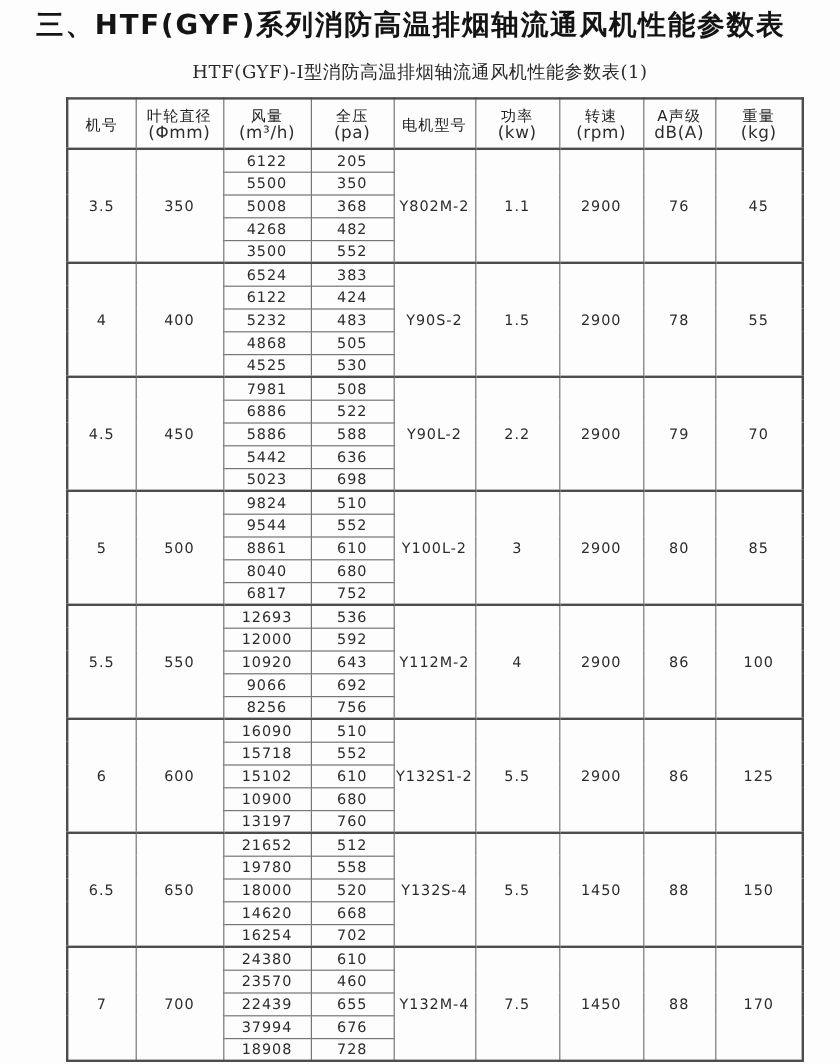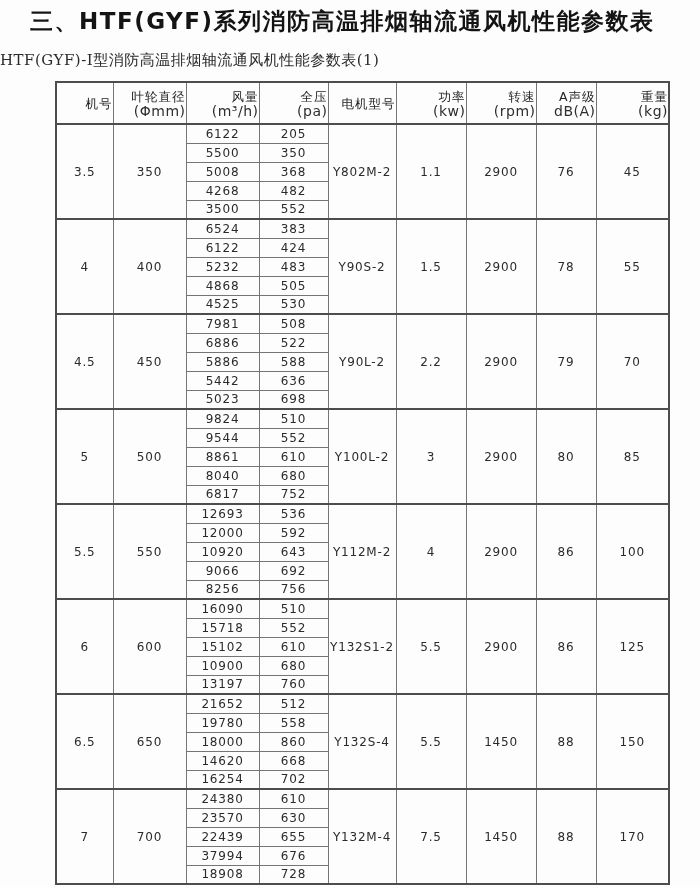--- a/index.html
+++ b/index.html
@@ -15,21 +15,21 @@
   .doc-title {
     margin:9px 0 0 30px;
     font-size:23px;
     font-weight:bold;
     color:#141414;
     letter-spacing:1.5px;
     line-height:24px;
   }
   .doc-subtitle {
     margin-top:17px;
-    text-align:left;
+    text-align:center;
     font-family:"DejaVu Serif", serif;
     font-size:15px;
     color:#2a2a2a;
     letter-spacing:0.5px;
     line-height:20px;
   }
 
   table.params {
     margin:11px 0 0 55px;
     width:613px;
@@ -41,21 +41,20 @@
     border:1px solid #757575;
     text-align:center;
     vertical-align:middle;
     overflow:hidden;
   }
   table.params thead th {
     height:42px;
     font-weight:normal;
     border-bottom:2px solid #4d4d4d;
     background:#fdfdfd;
-    text-align:right;
   }
   .h-label { font-size:12.5px; color:#222; letter-spacing:1px; line-height:15px; }
   .h-sub   { font-size:14px;   color:#2e2e2e; letter-spacing:0.5px; line-height:13px; margin-top:1px; }
 
   table.params tbody td {
     height:19px;
     font-size:12px;
     letter-spacing:0.8px;
     color:#2b2b2b;
     line-height:14px;
@@ -292,21 +291,21 @@
           <td rowspan="5">1450</td>
           <td rowspan="5">88</td>
           <td rowspan="5">150</td>
         </tr>
         <tr>
           <td>19780</td>
           <td>558</td>
         </tr>
         <tr>
           <td>18000</td>
-          <td>860</td>
+          <td>520</td>
         </tr>
         <tr>
           <td>14620</td>
           <td>668</td>
         </tr>
         <tr>
           <td>16254</td>
           <td>702</td>
         </tr>
         <tr class="group-start">
@@ -315,21 +314,21 @@
           <td>24380</td>
           <td>610</td>
           <td rowspan="5">Y132M-4</td>
           <td rowspan="5">7.5</td>
           <td rowspan="5">1450</td>
           <td rowspan="5">88</td>
           <td rowspan="5">170</td>
         </tr>
         <tr>
           <td>23570</td>
-          <td>630</td>
+          <td>460</td>
         </tr>
         <tr>
           <td>22439</td>
           <td>655</td>
         </tr>
         <tr>
           <td>37994</td>
           <td>676</td>
         </tr>
         <tr>

